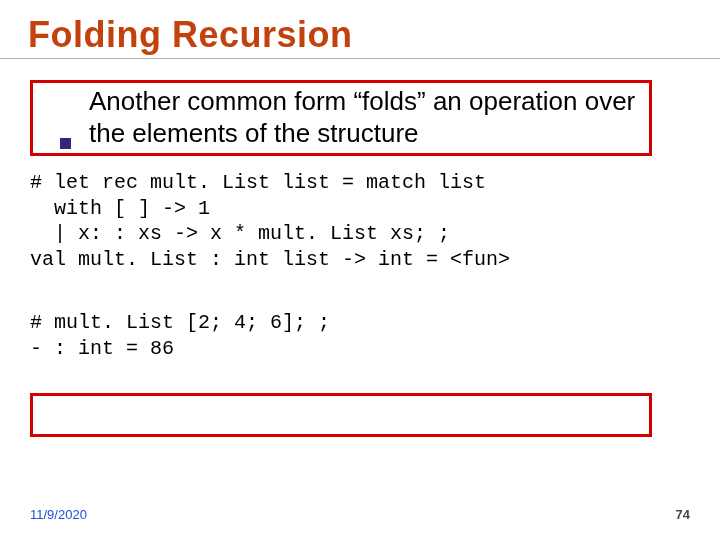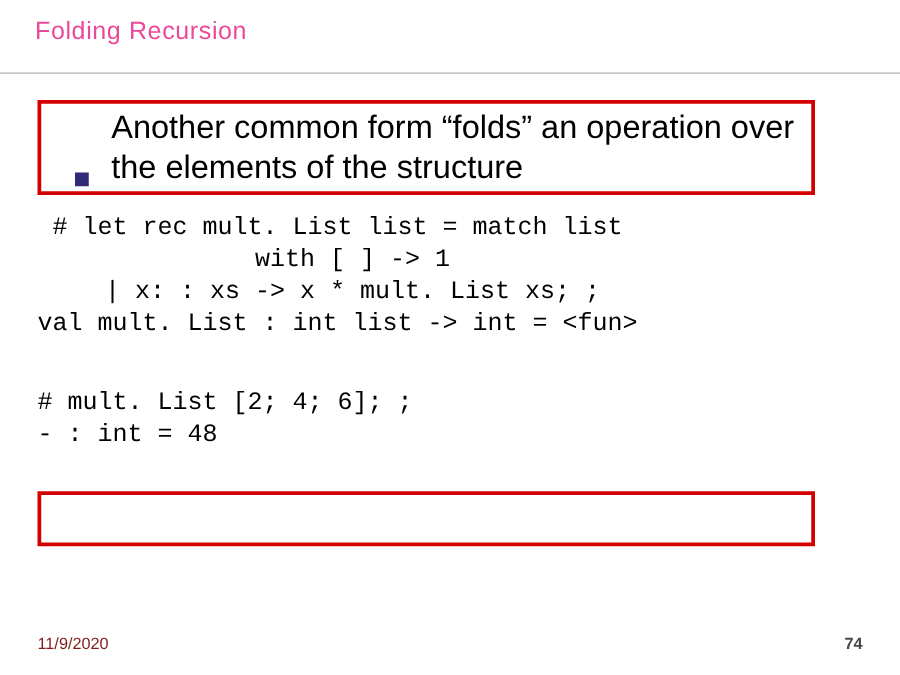--- a/index.html
+++ b/index.html
@@ -14,23 +14,24 @@
   .slide {
     position: relative;
     width: 720px;
     height: 540px;
     box-sizing: border-box;
   }
   .title {
     position: absolute;
     left: 28px;
     top: 14px;
-    font-size: 20px;
-    color: #ec4899;
+    font-size: 36px;
+    color: #c2410c;
     letter-spacing: 0.5px;
+    font-weight: bold;
   }
   .title-underline {
     position: absolute;
     left: 0;
     right: 0;
     top: 58px;
     height: 1px;
     background: #b0b0b0;
   }
   .bullet-row {
@@ -69,21 +70,20 @@
     position: absolute;
     font-family: "Courier New", Courier, monospace;
     font-size: 20px;
     color: #000;
     line-height: 1.28;
     white-space: pre;
   }
   .code1 {
     left: 30px;
     top: 170px;
-    text-align: center;
   }
   .code2 {
     left: 30px;
     top: 310px;
   }
   .bullet2 {
     left: 60px;
     top: 398px;
     width: 590px;
   }
@@ -94,21 +94,21 @@
     width: 622px;
     height: 44px;
     border: 3px solid #d20000;
     box-sizing: border-box;
   }
   .footer-date {
     position: absolute;
     left: 30px;
     bottom: 18px;
     font-size: 13px;
-    color: #7f1d1d;
+    color: #1d4ed8;
   }
   .footer-num {
     position: absolute;
     right: 30px;
     bottom: 18px;
     font-size: 13px;
     color: #4a4a4a;
     font-weight: bold;
   }
 </style>
@@ -125,20 +125,20 @@
     <div class="bullet-square"></div>
     <div class="bullet-text">Another common form “folds” an operation over the elements of the structure</div>
   </div>
 
   <div class="code code1"># let rec mult. List list = match list
   with [ ] -&gt; 1
   | x: : xs -&gt; x * mult. List xs; ;
 val mult. List : int list -&gt; int = &lt;fun&gt;</div>
 
   <div class="code code2"># mult. List [2; 4; 6]; ;
-- : int = 48</div>
+- : int = 86</div>
 
   <div class="redbox2"></div>
 
   <div class="footer-date">11/9/2020</div>
   <div class="footer-num">74</div>
 
 </div>
 
 </body></html>

